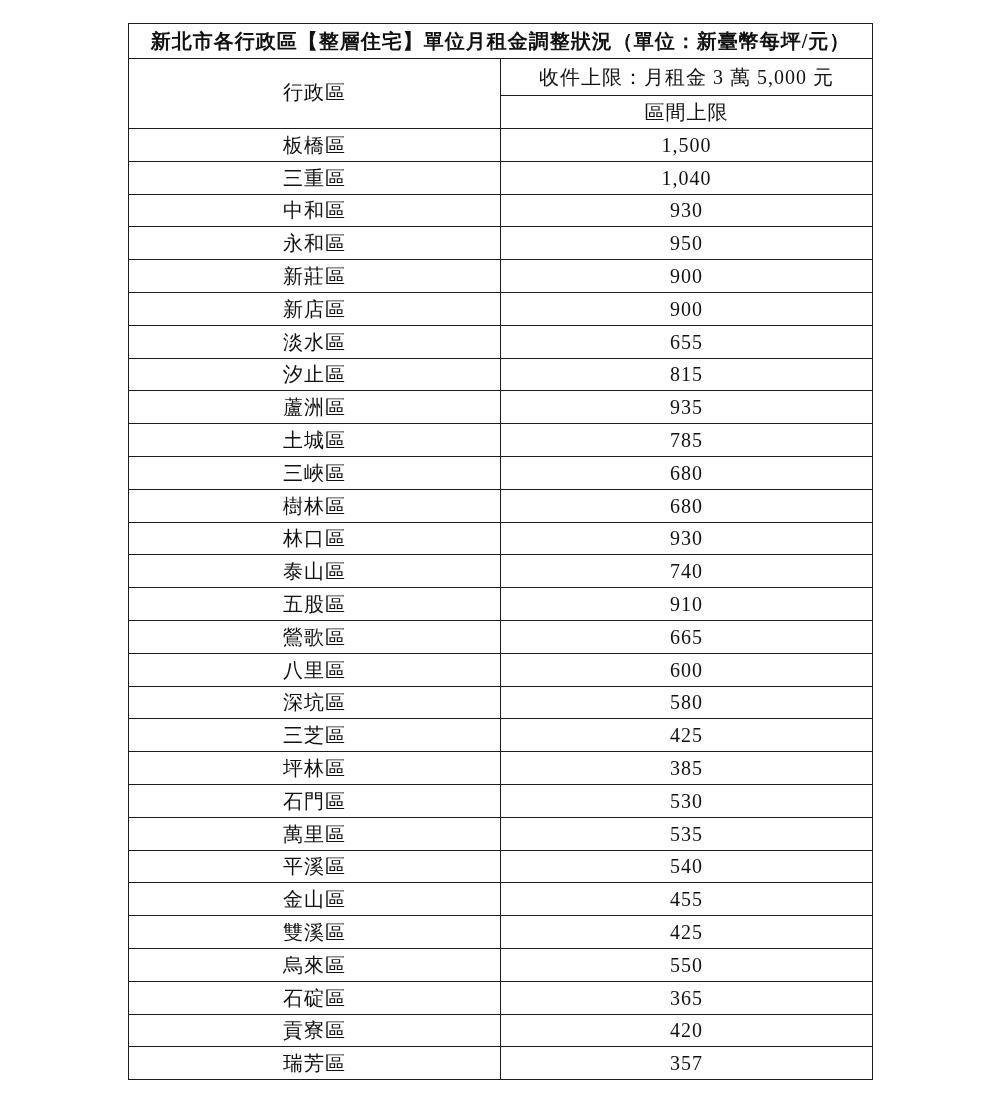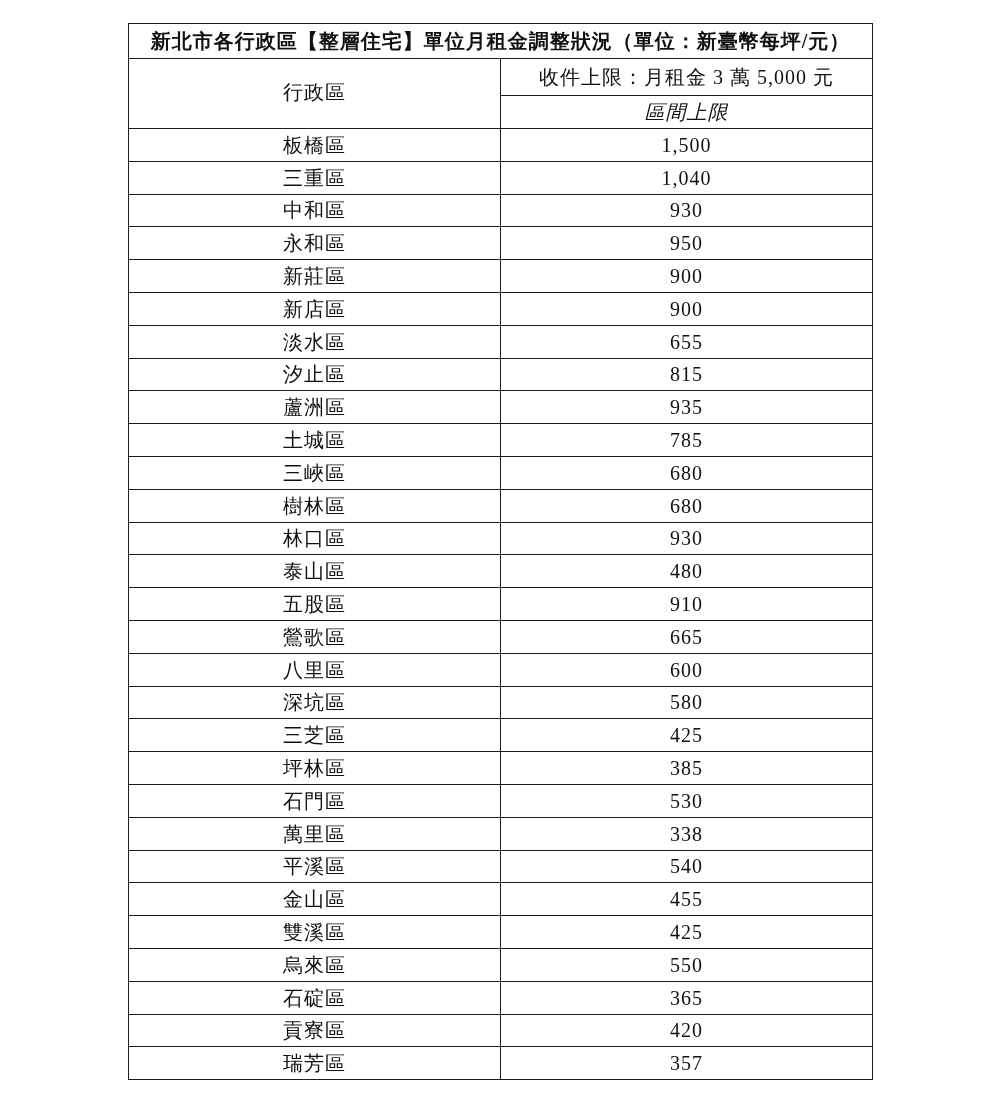--- a/index.html
+++ b/index.html
@@ -49,21 +49,20 @@
     font-family: Liberation Mono, monospace;
   }
   td.limit-head {
     height: 36px;
     font-weight: normal;
     font-size: 20px;
   }
   td.cap-head {
     height: 32px;
     font-size: 20px;
-    font-style: italic;
   }
   td.c-district {
     height: 31.8px;
     font-size: 20px;
   }
   td.c-cap {
     font-size: 20px;
     letter-spacing: 0.5px;
   }
 </style>
@@ -145,21 +144,21 @@
     <td class="c-cap">680</td>
   </tr>
 
   <tr>
     <td class="c-district">林口區</td>
     <td class="c-cap">930</td>
   </tr>
 
   <tr>
     <td class="c-district">泰山區</td>
-    <td class="c-cap">480</td>
+    <td class="c-cap">740</td>
   </tr>
 
   <tr>
     <td class="c-district">五股區</td>
     <td class="c-cap">910</td>
   </tr>
 
   <tr>
     <td class="c-district">鶯歌區</td>
     <td class="c-cap">665</td>
@@ -185,21 +184,21 @@
     <td class="c-cap">385</td>
   </tr>
 
   <tr>
     <td class="c-district">石門區</td>
     <td class="c-cap">530</td>
   </tr>
 
   <tr>
     <td class="c-district">萬里區</td>
-    <td class="c-cap">338</td>
+    <td class="c-cap">535</td>
   </tr>
 
   <tr>
     <td class="c-district">平溪區</td>
     <td class="c-cap">540</td>
   </tr>
 
   <tr>
     <td class="c-district">金山區</td>
     <td class="c-cap">455</td>

